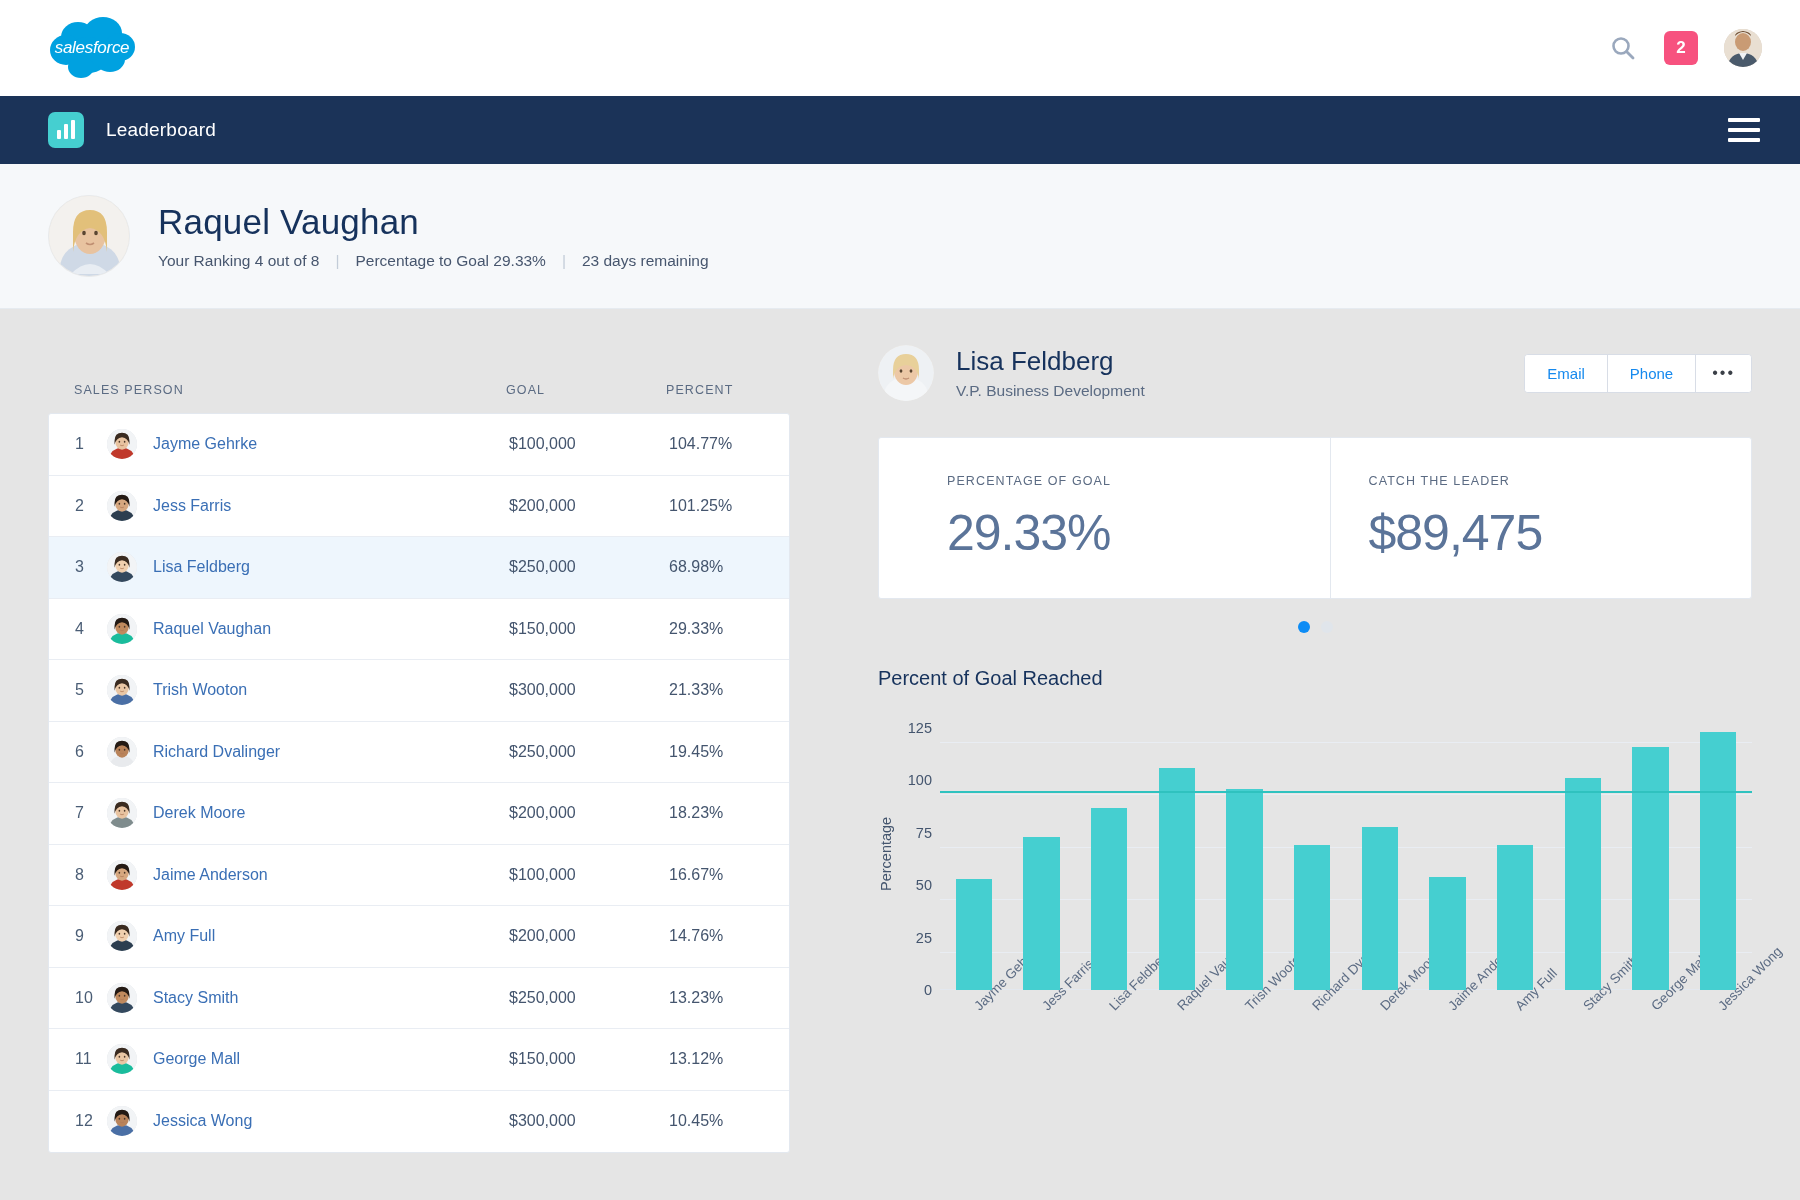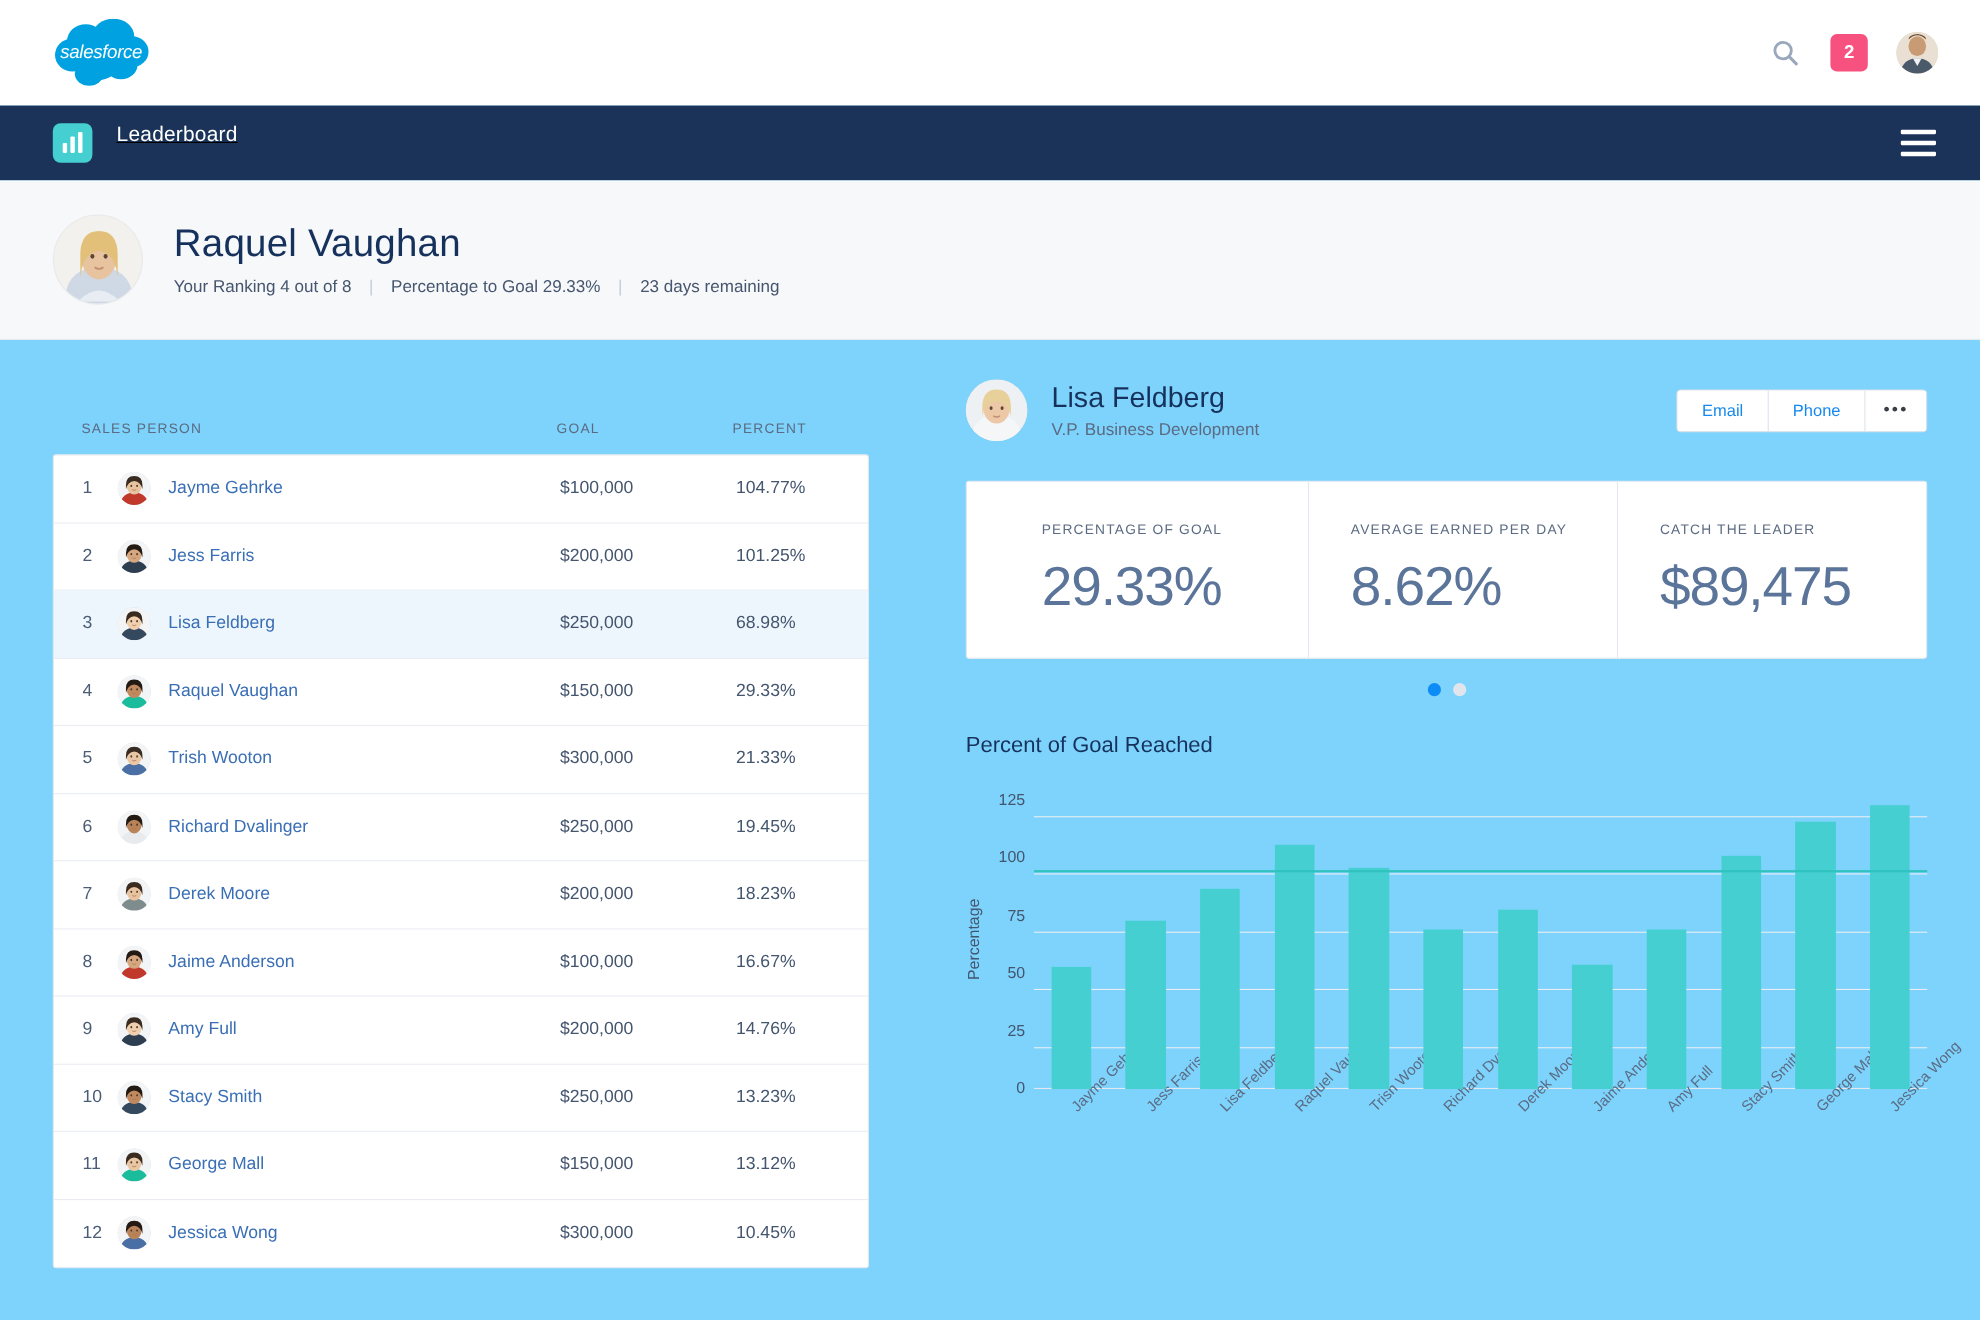--- a/index.html
+++ b/index.html
@@ -2,21 +2,21 @@
 <html><head>
 <meta charset="utf-8">
 <style>
   * { box-sizing: border-box; margin: 0; padding: 0; }
   html, body {
     width: 1800px; height: 1200px;
     background: #ffffff;
     font-family: "Liberation Sans", sans-serif;
     overflow: hidden;
   }
-  .page { position: relative; width: 1800px; height: 1200px; background:#7dd3fc; }
+  .page { position: relative; width: 1800px; height: 1200px; background:#e5e5e5; }
 
   
   .topbar {
     height: 96px; background:#fff;
     display:flex; align-items:center; justify-content:space-between;
     padding: 0 38px 0 48px;
   }
   .sf-logo { width: 88px; height: 62px; position: relative; }
   .cloud { position:absolute; inset:0; }
   .sf-word {
@@ -34,21 +34,21 @@
   .top-avatar {
     width:38px; height:38px; border-radius:50%; overflow:hidden;
     background:#d9cfc4; cursor:pointer; position:relative;
   }
 
   
   .appbar {
     height:68px; display:flex; align-items:center; justify-content:space-between;
     padding: 0 40px 0 48px;
   }
-  .appbar-left { display:flex; align-items:flex-start; gap:22px;text-decoration:underline; }
+  .appbar-left { display:flex; align-items:center; gap:22px; }
   .app-icon {
     width:36px; height:36px; border-radius:7px;
     display:flex; align-items:flex-end; justify-content:center; gap:3px; padding-bottom:9px;
   }
   .app-icon i { display:block; width:4px; background:#fff; border-radius:1px; }
   .app-icon i:nth-child(1){ height:9px; }
   .app-icon i:nth-child(2){ height:15px; }
   .app-icon i:nth-child(3){ height:19px; }
   .app-title { color:#fff; font-size:19px; letter-spacing:.2px; }
   .hamburger { width:32px; display:flex; flex-direction:column; gap:6px; cursor:pointer; }
@@ -451,24 +451,20 @@
           <button>•••</button>
         </div>
       </div>
 
       <div class="kpis" id="kpis">
           <div class="kpi">
             <div class="kpi-label">PERCENTAGE OF GOAL</div>
             <div class="kpi-value">29.33%</div>
           </div>
           <div class="kpi">
-            <div class="kpi-label">AVERAGE EARNED PER DAY</div>
-            <div class="kpi-value">8.62%</div>
-          </div>
-          <div class="kpi">
             <div class="kpi-label">CATCH THE LEADER</div>
             <div class="kpi-value">$89,475</div>
           </div>
         </div>
 
       <div class="dots" id="dots">
           <div class="dot" style="background: rgb(13, 140, 245);"></div>
           <div class="dot" style="background: rgb(224, 229, 235);"></div>
         </div>
 

